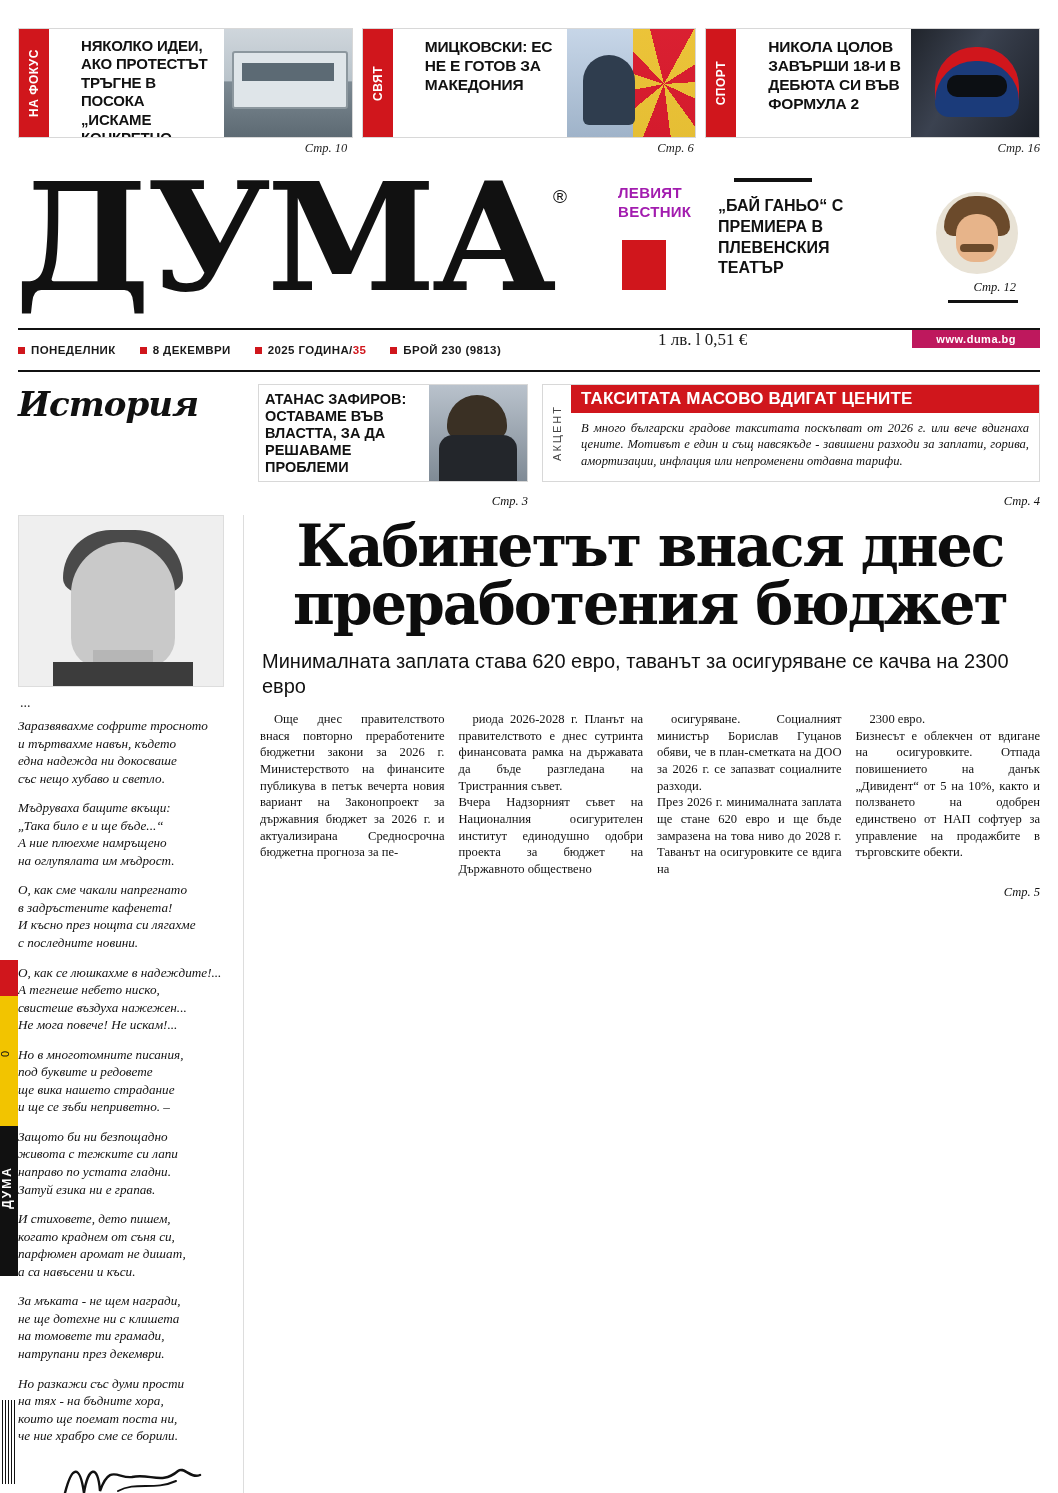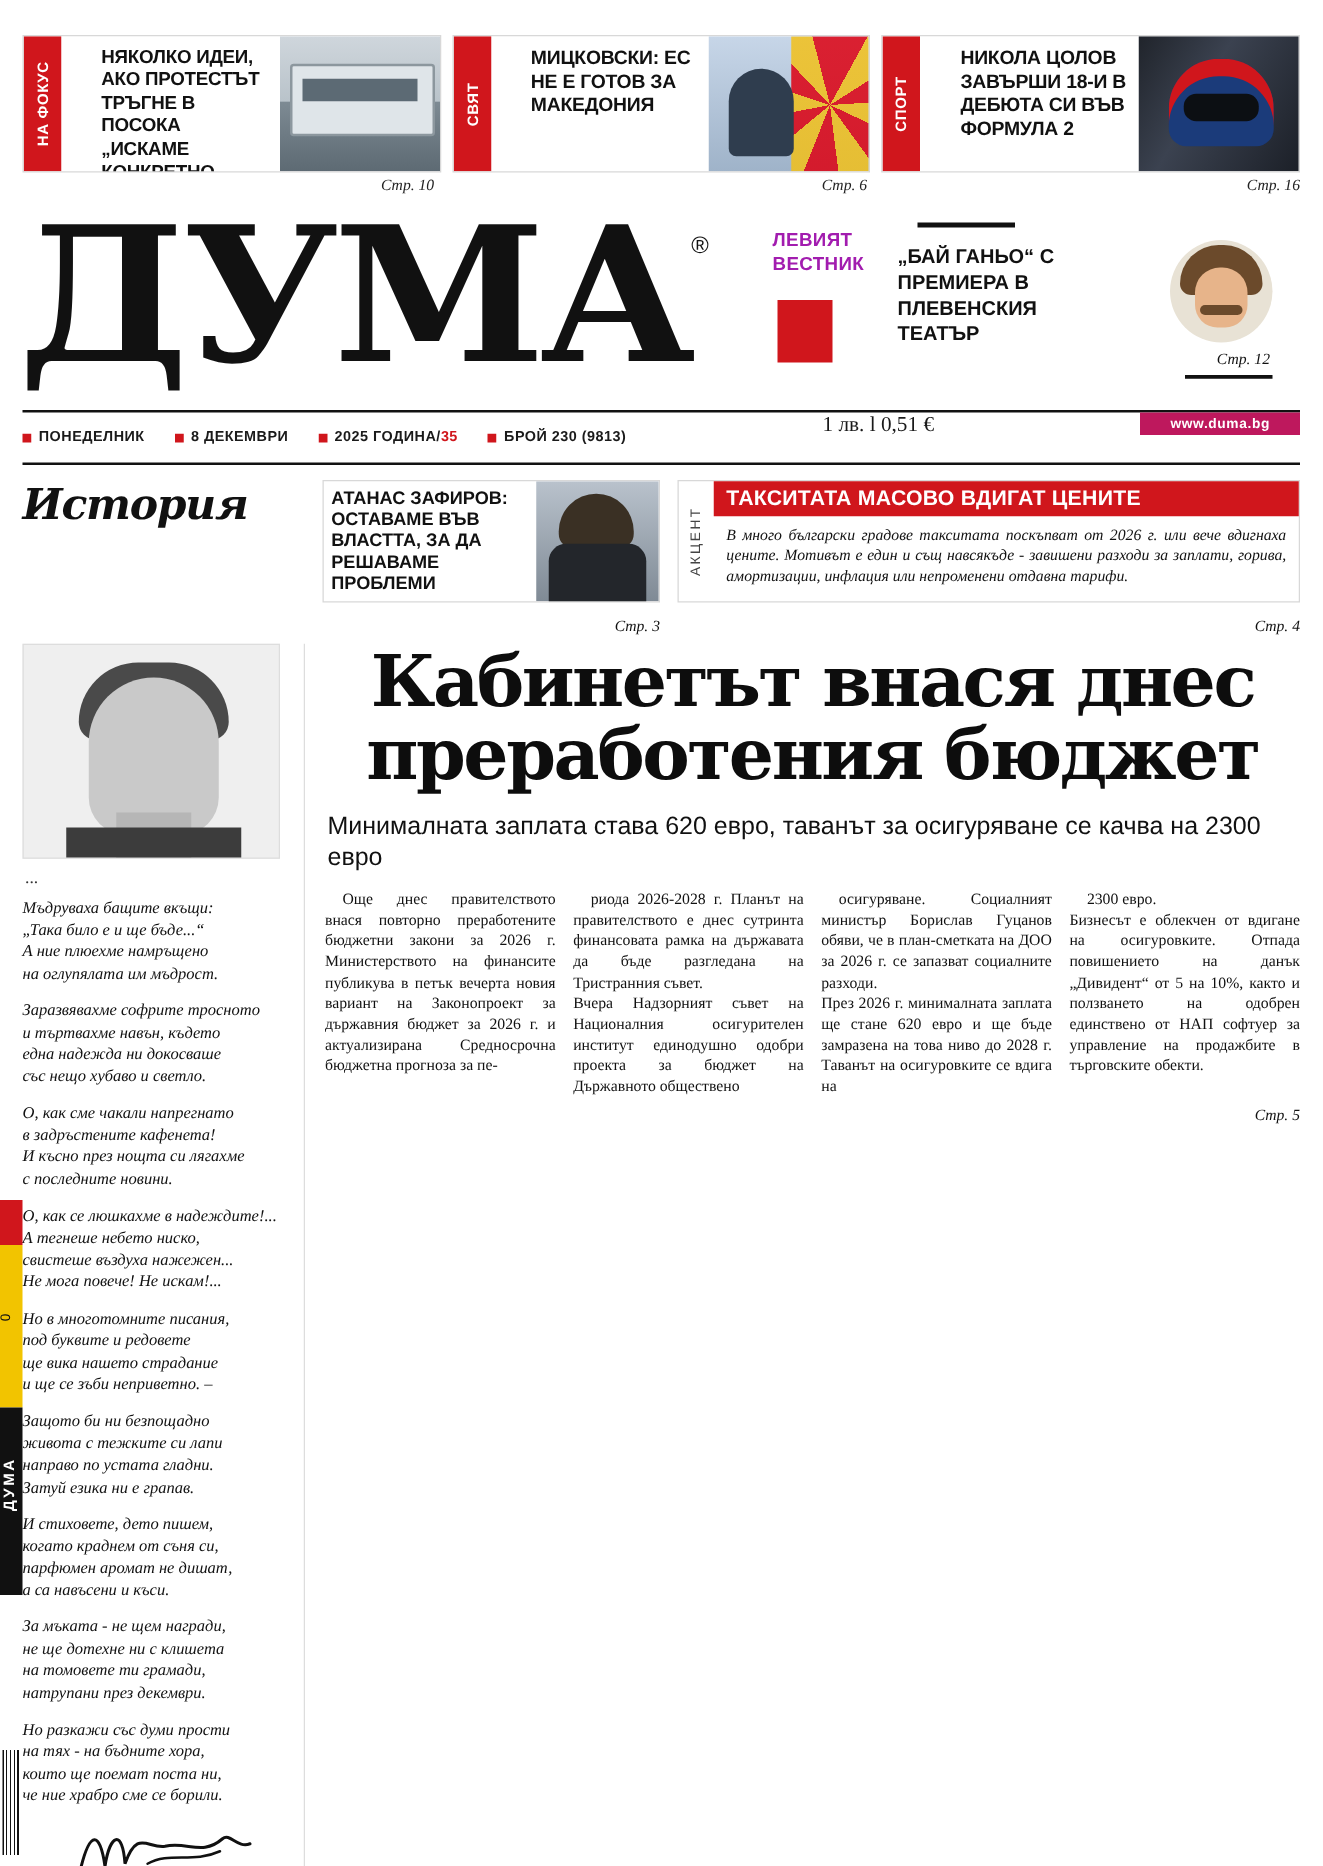--- a/index.html
+++ b/index.html
@@ -229,28 +229,28 @@
   <div class="maincols">
 
     <div class="leftcol">
       <div class="portrait-box">
         <div class="phair"></div>
           <div class="pface"></div>
           <div class="pneck"></div>
           <div class="pcol"></div>
       </div>
       <div class="dots">...</div>
+      <div class="verse" style="white-space:pre-line">Заразвявахме софрите тросното
+и търтвахме навън, където
+една надежда ни докосваше
+със нещо хубаво и светло.</div>
       <div class="verse" style="white-space:pre-line">Мъдруваха бащите вкъщи:
 „Така било е и ще бъде...“
 А ние плюехме намръщено
 на оглупялата им мъдрост.</div>
-      <div class="verse" style="white-space:pre-line">Заразвявахме софрите тросното
-и търтвахме навън, където
-една надежда ни докосваше
-със нещо хубаво и светло.</div>
       <div class="verse" style="white-space:pre-line">О, как сме чакали напрегнато
 в задръстените кафенета!
 И късно през нощта си лягахме
 с последните новини.</div>
       <div class="verse" style="white-space:pre-line">О, как се люшкахме в надеждите!...
 А тегнеше небето ниско,
 свистеше въздуха нажежен...
 Не мога повече! Не искам!...</div>
       <div class="verse" style="white-space:pre-line">Но в многотомните писания,
 под буквите и редовете

